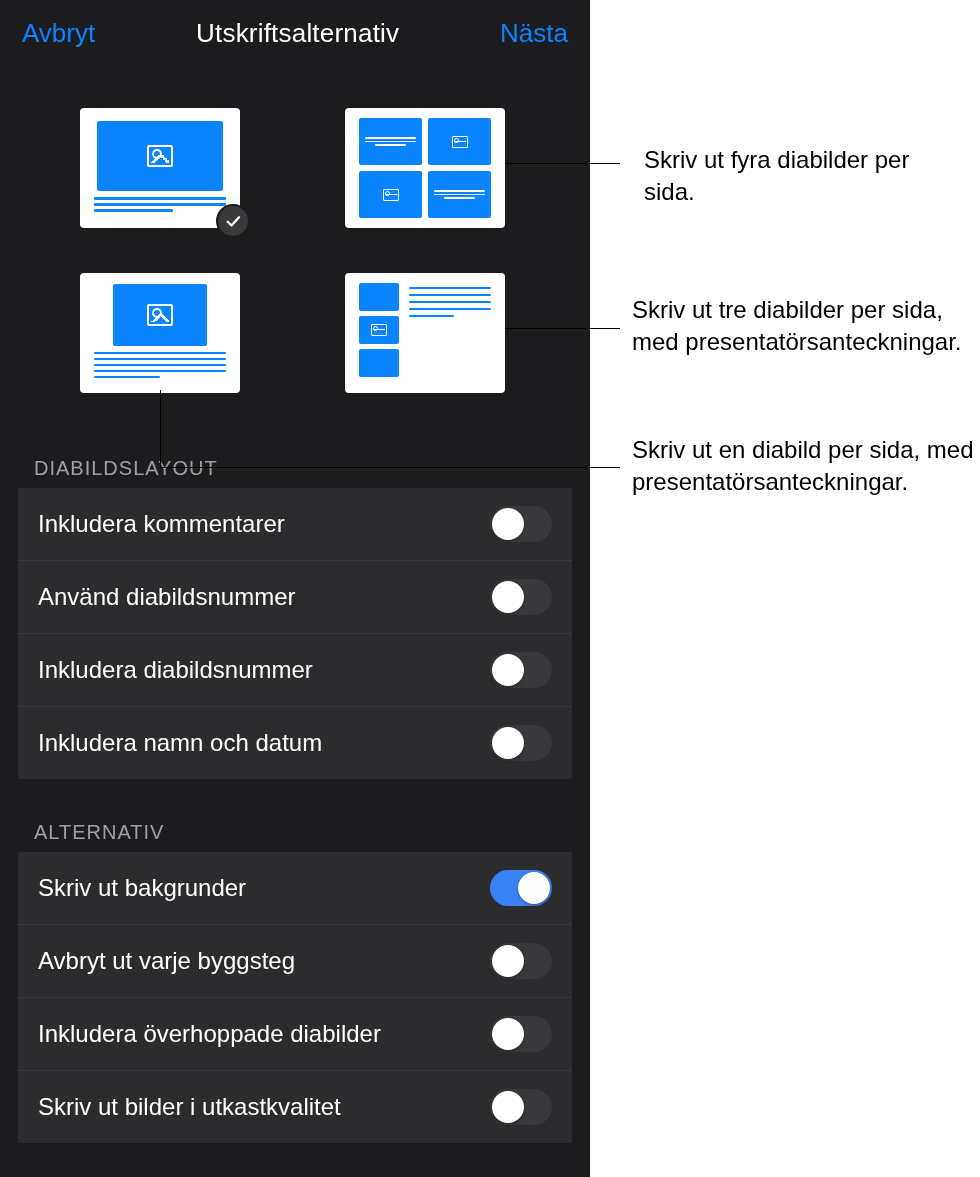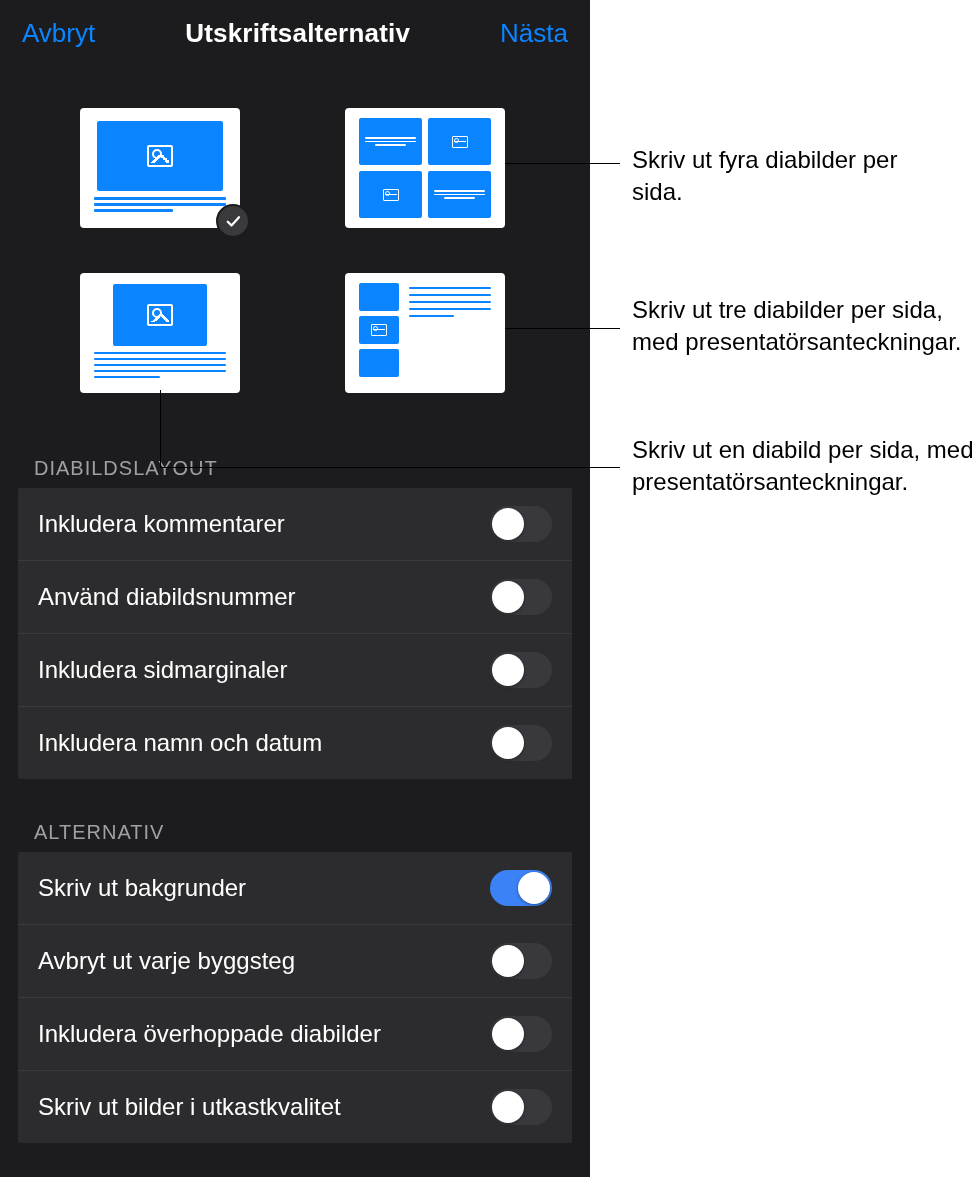--- a/index.html
+++ b/index.html
@@ -22,21 +22,21 @@
 
   
   .header {
     display: flex;
     align-items: center;
     justify-content: space-between;
     padding: 18px 22px 14px 22px;
   }
   .header .title {
     font-size: 26px;
-    font-weight: 700;
+    font-weight: 400;
     color: #fff;
     letter-spacing: 0.2px;
   }
   .header .link {
     font-size: 26px;
     color: #0a84ff;
     background: none; border: none; cursor: pointer;
   }
 
   
@@ -283,21 +283,21 @@
           <div class="knob"></div>
         </div>
     </div>
     <div class="row">
       <div class="label">Använd diabildsnummer</div>
       <div class="toggle">
           <div class="knob"></div>
         </div>
     </div>
     <div class="row">
-      <div class="label">Inkludera sidmarginaler</div>
+      <div class="label">Inkludera diabildsnummer</div>
       <div class="toggle">
           <div class="knob"></div>
         </div>
     </div>
     <div class="row">
       <div class="label">Inkludera namn och datum</div>
       <div class="toggle">
           <div class="knob"></div>
         </div>
     </div>
@@ -329,21 +329,21 @@
           <div class="knob"></div>
         </div>
     </div>
   </div>
 
 </div>
 
 <div class="callouts">
 
   <div class="callout-line" style="top:163px; left:-85px; width:115px;"></div>
-  <div class="callout" style="top:144px; left:42px; width:320px;">Skriv ut fyra diabilder per sida.</div>
+  <div class="callout" style="top:144px; left:54px; width:320px;">Skriv ut fyra diabilder per sida.</div>
 
   <div class="callout-line" style="top:328px; left:-85px; width:115px;"></div>
   <div class="callout" style="top:294px; left:42px; width:360px;">Skriv ut tre diabilder per sida, med presentatörsanteckningar.</div>
 
   <div class="vline" style="top:390px; left:-430px; height:77px;"></div>
   <div class="callout-line" style="top:467px; left:-430px; width:460px;"></div>
   <div class="callout" style="top:434px; left:42px; width:360px;">Skriv ut en diabild per sida, med presentatörsanteckningar.</div>
 </div>
 
 </body></html>

